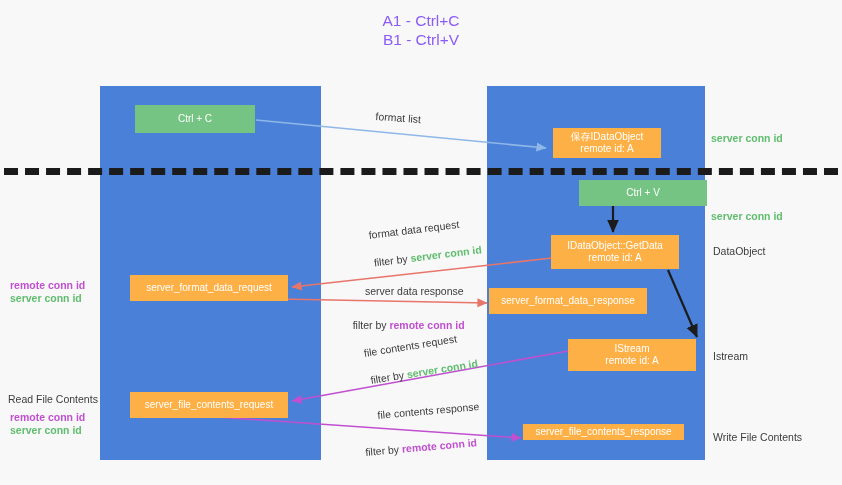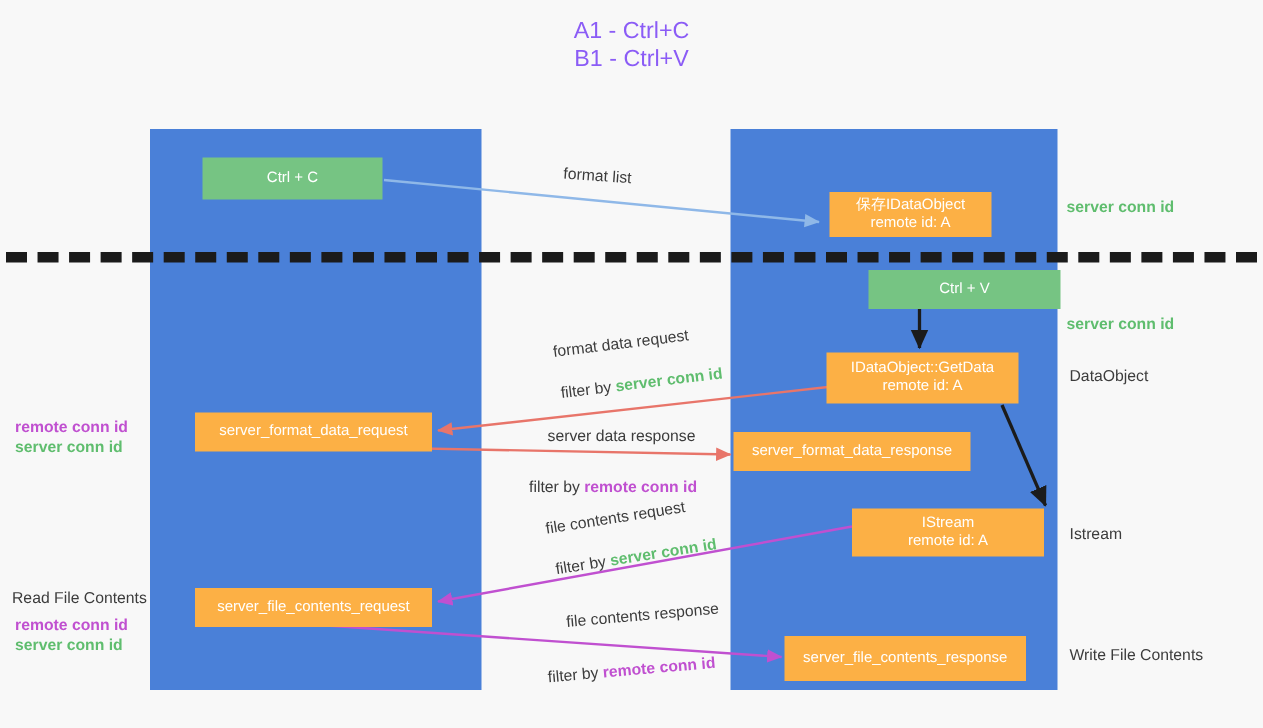--- a/index.html
+++ b/index.html
@@ -187,21 +187,21 @@
 
   <div class="node orange" style="left:568px; top:339px; width:128px; height:32px;">
     <span>IStream</span>
     <span class="l2">remote id: A</span>
   </div>
 
   <div class="node orange" style="left:130px; top:392px; width:158px; height:26px;">
     <span>server_file_contents_request</span>
   </div>
 
-  <div class="node orange" style="left:523px; top:424px; width:161px; height:30px;">
+  <div class="node orange" style="left:523px; top:424px; width:161px; height:16px;">
     <span>server_file_contents_response</span>
   </div>
 
   <div class="lbl rot" style="left:376px; top:110px; transform:rotate(4deg);">format list</div>
 
   <div class="lbl rot" style="left:368px; top:229px; transform:rotate(-7deg);">format data request</div>
   <div class="lbl rot" style="left:360px; top:245px; transform:rotate(-7deg);">
     <span class="run-dark">filter by </span><span class="run-green">server conn id</span>
   </div>
 

